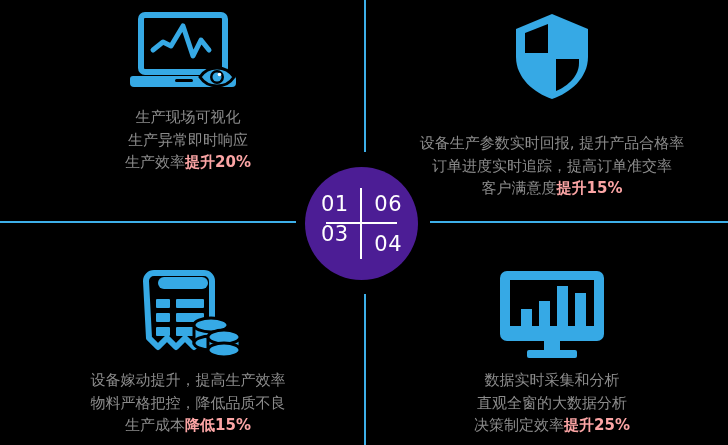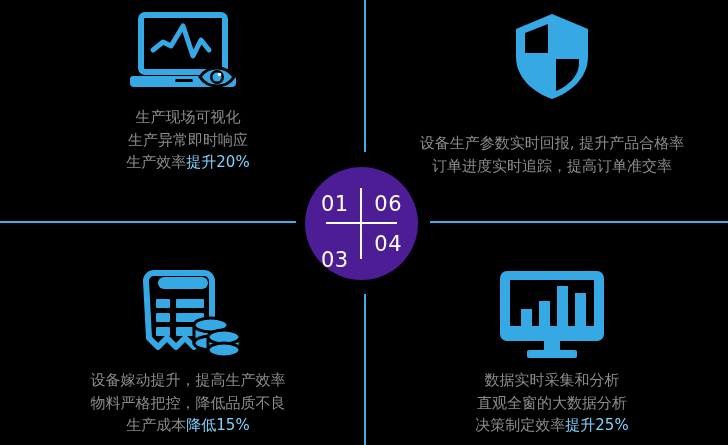--- a/index.html
+++ b/index.html
@@ -65,21 +65,21 @@
   .badge-num {
     position: absolute;
     color: #FFFFFF;
     font-size: 21px;
     letter-spacing: 0.5px;
     line-height: 1;
     font-family: "DejaVu Sans", "Liberation Sans", sans-serif;
   }
   .badge-num.n1 { left: 16px; top: 27px; }
   .badge-num.n2 { right: 16px; top: 27px; }
-  .badge-num.n3 { left: 16px; bottom: 9px; }
+  .badge-num.n3 { left: 16px; bottom: 35px; }
   .badge-num.n4 { right: 16px; bottom: 25px; }
 
   
   .quad {
     position: absolute;
     width: 364px;
     height: 222px;
     box-sizing: border-box;
     display: flex;
     flex-direction: column;
@@ -99,22 +99,22 @@
   .caption {
     margin-top: 10px;
     text-align: center;
     color: #8C8C8C;
     font-size: 15px;
     line-height: 1.5;
     white-space: nowrap;
   }
   .caption .line { display: block; }
   .hl {
-    color: #7dd3fc;
-    font-weight: normal;
+    color: #fca5a5;
+    font-weight: bold;
   }
 </style>
 </head>
 <body>
 
 <div id="stage">
 
   <div class="divider-h left"></div>
   <div class="divider-h right"></div>
   <div class="divider-v top"></div>
@@ -159,20 +159,21 @@
         <path d="M48 6 L84 21 V49 C84 70, 66 85, 48 91 C30 85, 12 70, 12 49 V21 Z" fill="#36A9E5"></path>
 
         <path d="M44 16 L21 25 V45 H44 Z" fill="#000000"></path>
 
         <path d="M52 51 H75 V55 C75 68, 64 78, 52 83 Z" fill="#000000"></path>
       </svg>
     </span>
     <div class="caption">
       <span class="line">设备生产参数实时回报, 提升产品合格率</span>
       <span class="line">订单进度实时追踪，提高订单准交率</span>
+      <span class="line"><span>客户满意度</span><span class="hl">提升15%</span></span>
     </div>
   </div>
 
   <div class="quad q3">
     <span class="icon-wrap">
       <svg width="112" height="92" viewBox="0 0 112 92" xmlns="http://www.w3.org/2000/svg">
 
         <path d="M14 14 a8 8 0 0 1 8 -8 H72 a8 8 0 0 1 8 8 V80
                  l-9 -9 -9 9 -9 -9 -9 9 -9 -9 -9 9 -9 -9 z" fill="none" stroke="#36A9E5" stroke-width="6" stroke-linejoin="round"></path>
 

